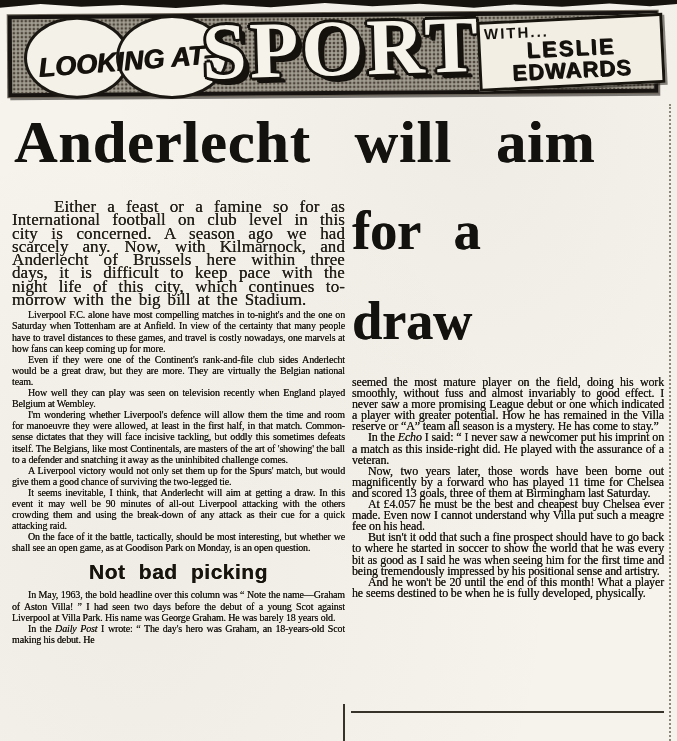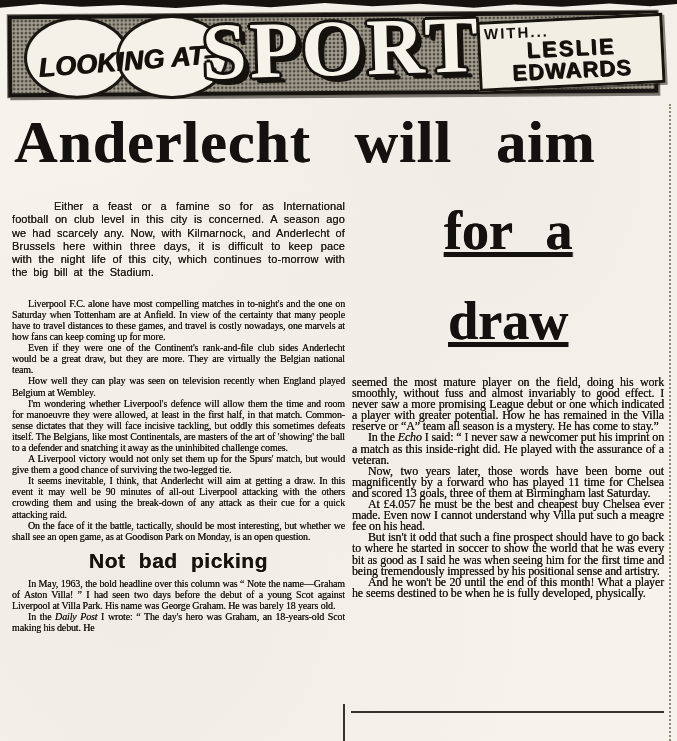--- a/index.html
+++ b/index.html
@@ -38,32 +38,32 @@
     padding:1px 4px;box-shadow:2px 2px 0 rgba(23,20,14,.5);}
   .with{font:800 15px "Liberation Sans",sans-serif;letter-spacing:2px;color:#15120d;}
   .byline1{font:800 22px "Liberation Sans",sans-serif;letter-spacing:2px;color:#15120d;
     text-align:center;margin-top:-3px;text-shadow:1px 1px 0 #15120d;}
   .byline2{font:800 22px "Liberation Sans",sans-serif;letter-spacing:1px;color:#15120d;
     text-align:center;margin-top:-4px;text-shadow:1px 1px 0 #15120d;}
   
   .headline{position:absolute;left:14px;top:108px;width:656px;margin:0;
     font:bold 60px "Liberation Serif",serif;letter-spacing:1px;word-spacing:28px;
     color:#14120e;white-space:nowrap;text-shadow:.5px 0 0 #14120e;}
-  .headline-cont{position:absolute;left:352px;top:186px;width:312px;text-align:center;
+  .headline-cont{position:absolute;left:352px;top:186px;width:312px;
     font:bold 54px "Liberation Serif",serif;line-height:90px;color:#14120e;
-    text-shadow:.5px 0 0 #14120e;word-spacing:20px;text-decoration:underline;}
+    text-shadow:.5px 0 0 #14120e;word-spacing:20px;}
   
   .col{position:absolute;text-align:justify;color:#1d1a15;
     text-shadow:0 0 .45px rgba(25,21,15,.95);}
   .col p{margin:0;text-indent:16px;font-size:10px;line-height:11.1px;letter-spacing:-.15px;}
   .col-left{left:12px;top:200px;width:333px;height:541px;overflow:hidden;}
   .col-right{left:352px;top:377px;width:312px;}
   .col-right p{font-size:12px;}
-  p.intro{font-family:Liberation Sans, sans-serif;font-size:11px;line-height:13.3px;
-    text-indent:42px;letter-spacing:.1px;word-spacing:2.5px;margin-bottom:18px;color:#23201a;}
+  p.intro{font-family:Liberation Serif, serif;font-size:17px;line-height:13.3px;
+    text-indent:42px;letter-spacing:.1px;word-spacing:2.5px;margin-bottom:3px;color:#23201a;}
   p.flush{text-indent:0;}
   .subhead{margin:7px 0 5px;text-align:center;
     font:800 21px "Liberation Sans",sans-serif;letter-spacing:.5px;word-spacing:7px;color:#17140e;}
   .col em{font-style:italic;}
   
   .end-rule{position:absolute;left:351px;top:711px;width:313px;border-top:2px solid #37332b;}
   .divider-v{position:absolute;left:343px;top:704px;height:37px;border-left:2px solid #37332b;}
   .edge-rule{position:absolute;left:669px;top:104px;height:637px;border-left:2px dotted #8d877a;}
 </style>
 </head>

